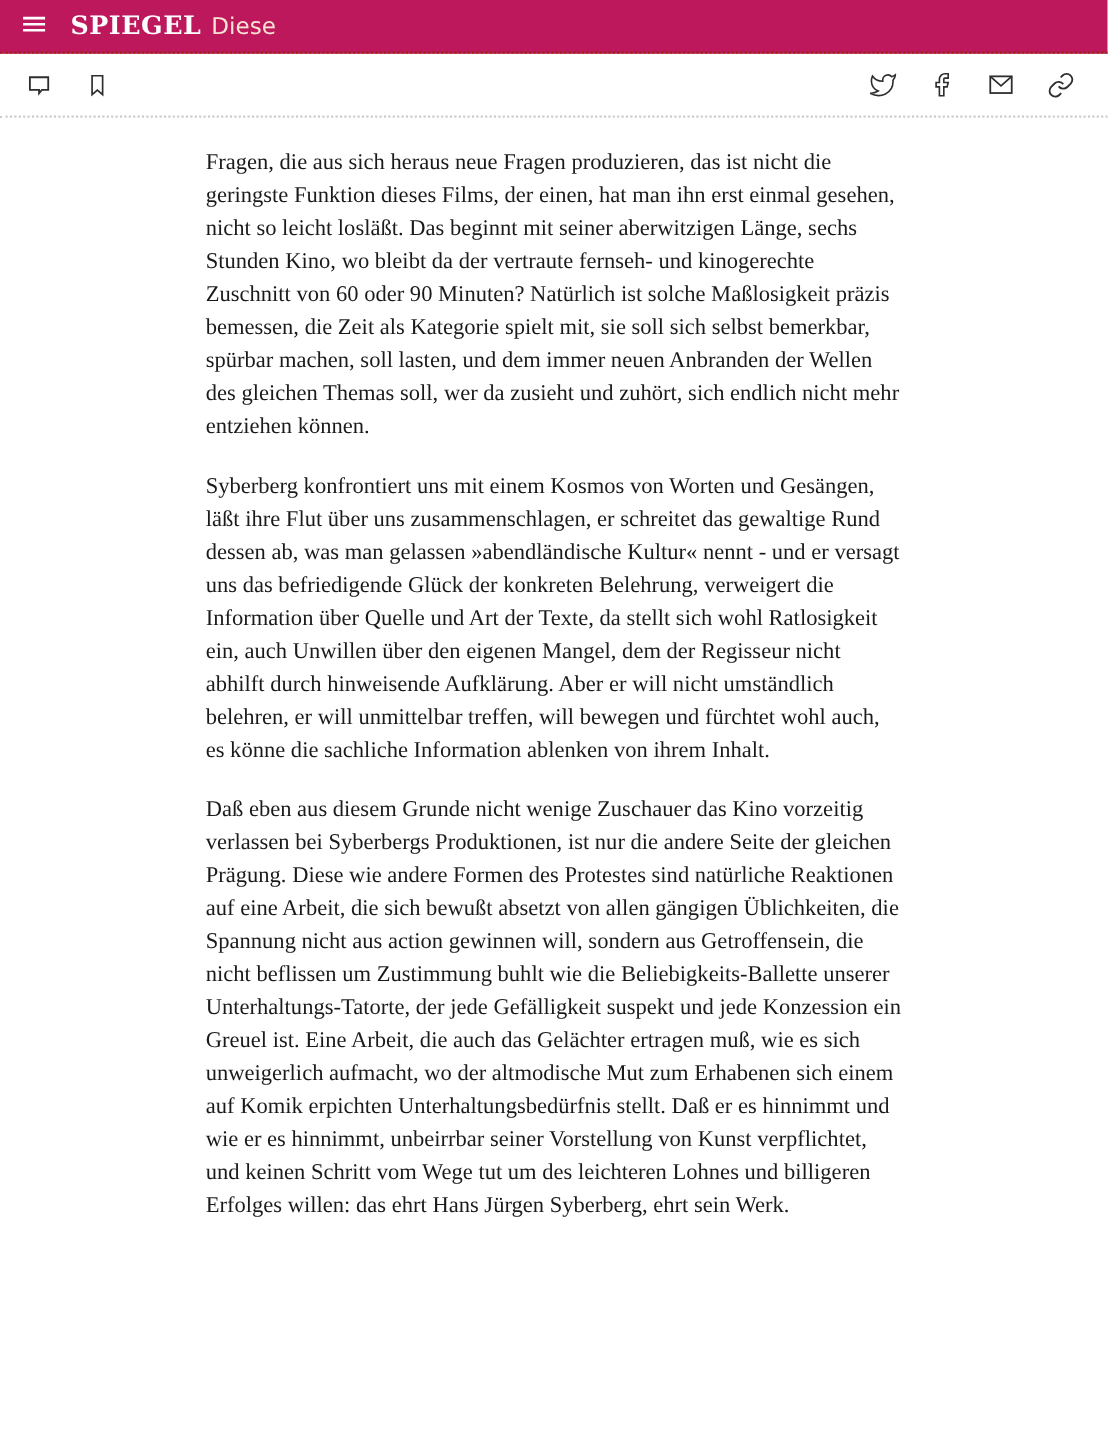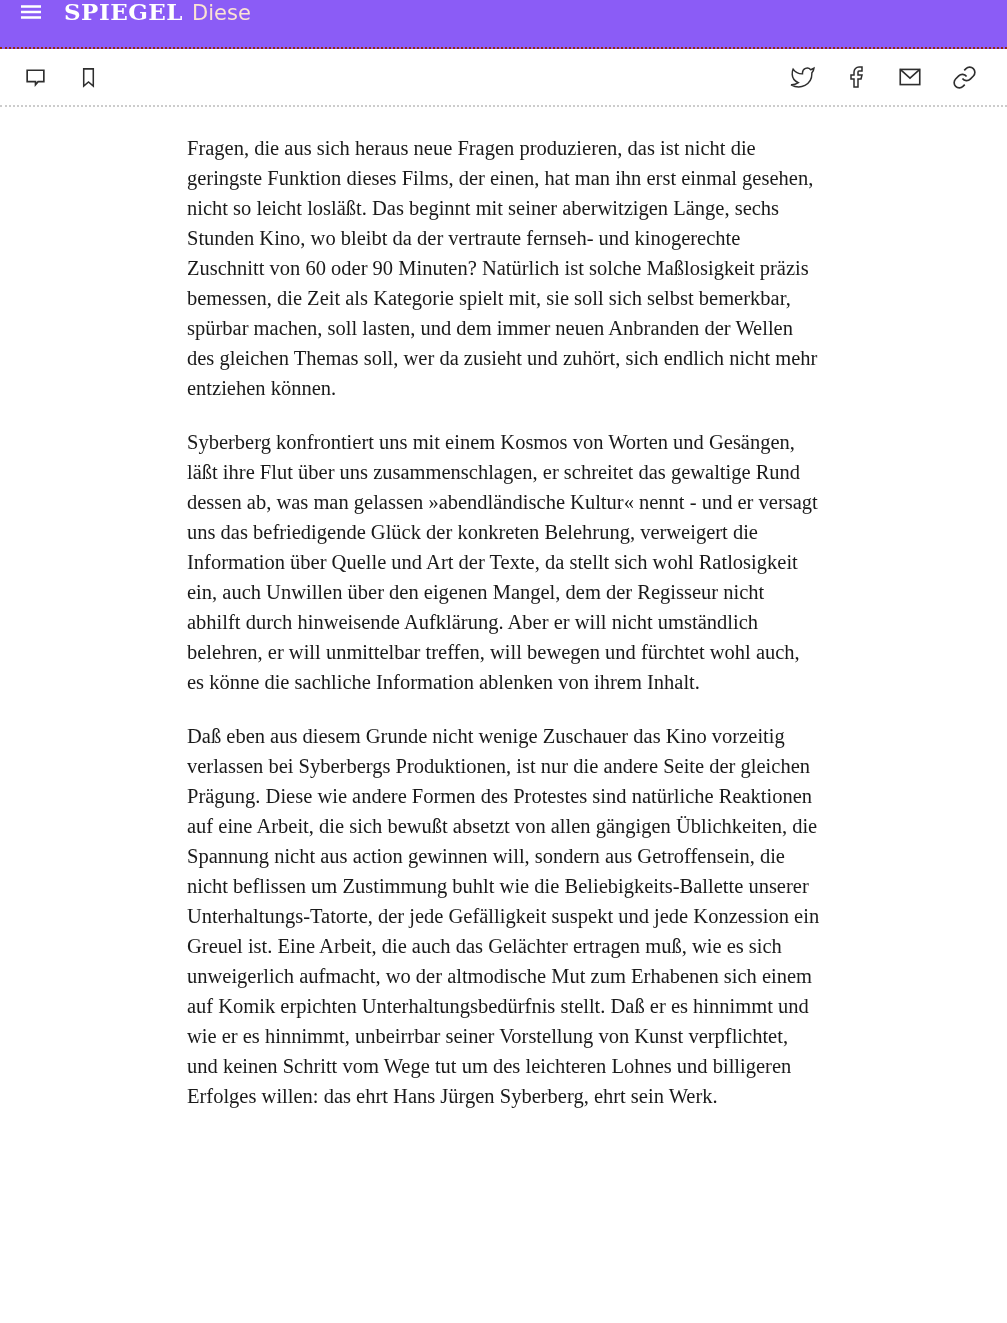--- a/index.html
+++ b/index.html
@@ -7,23 +7,23 @@
     width: 1007px;
     height: 1323px;
     background: #ffffff;
     font-family: "Liberation Serif", serif;
     -webkit-font-smoothing: antialiased;
   }
 
   
   .header {
     height: 49px;
-    background: #8b5cf6;
+    background: #be185d;
     display: flex;
-    align-items: flex-start;
+    align-items: center;
     padding: 0 16px 0 18px;
     box-sizing: border-box;
     border-bottom: 2px dotted #942a0c;
   }
   .menu-button {
     background: none;
     border: none;
     padding: 0;
     width: 26px;
     height: 26px;

